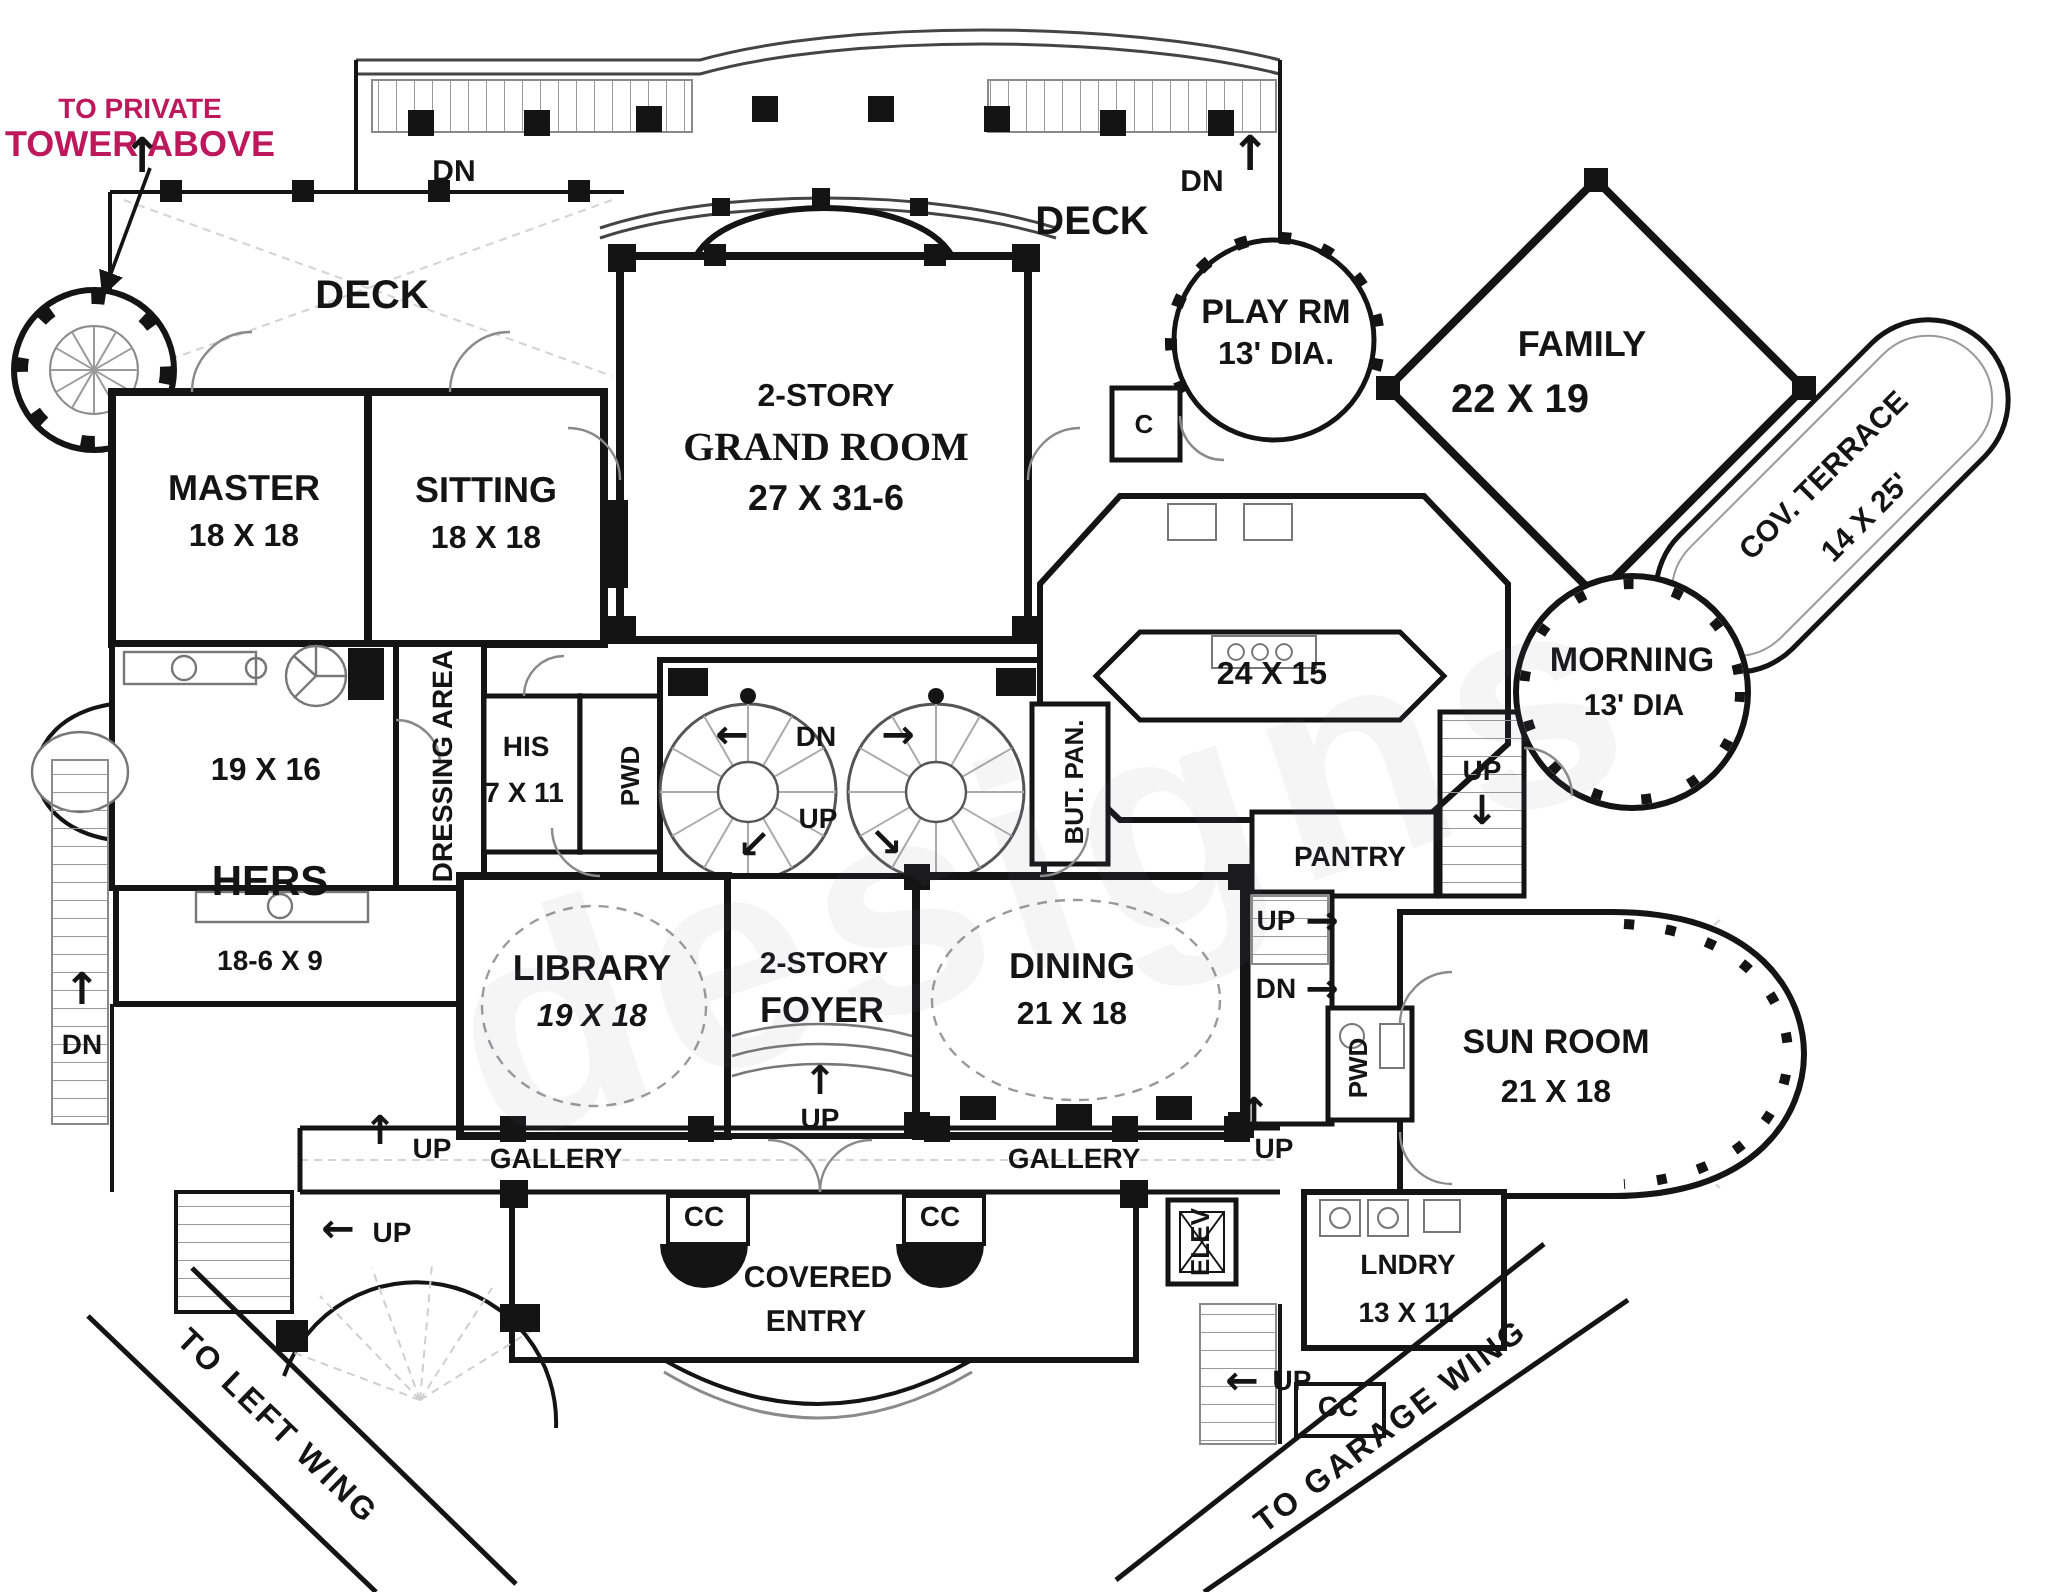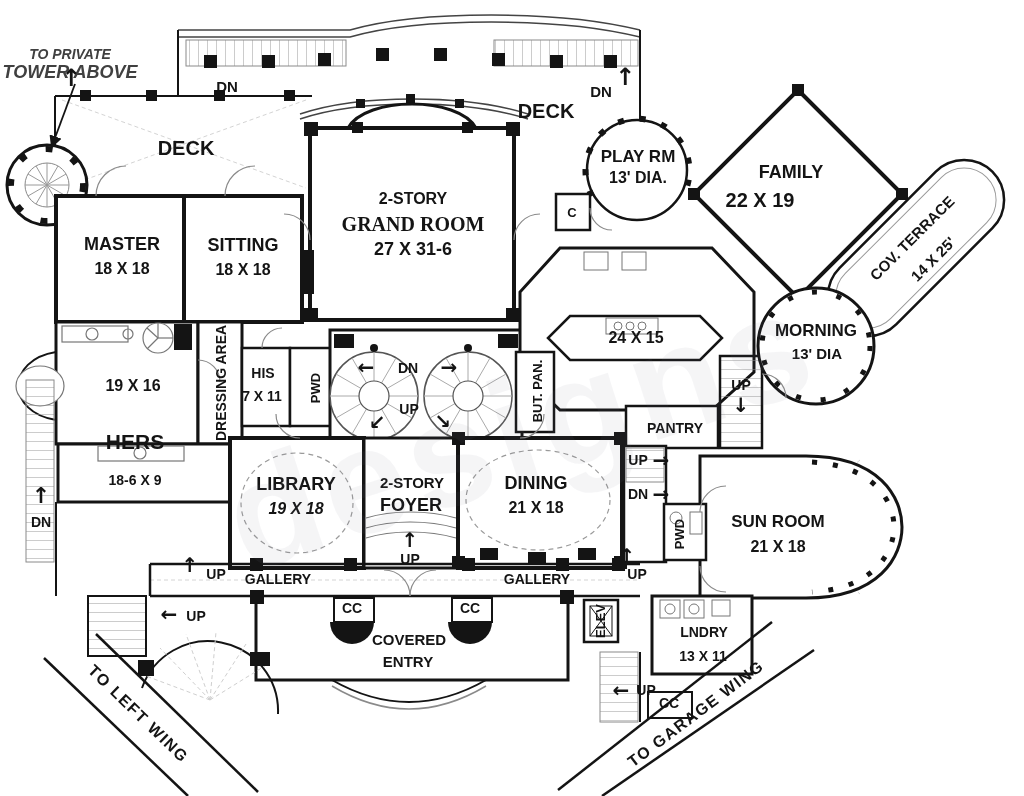--- a/index.html
+++ b/index.html
@@ -2,21 +2,21 @@
 <html><head>
 <meta charset="utf-8">
 <style>
   html,body{margin:0;padding:0;background:#fff;}
   #plan{position:relative;width:1024px;height:796px;background:#fff;overflow:hidden;
         font-family:"Liberation Sans",sans-serif;}
   #drawing{position:absolute;left:0;top:0;}
   #labels{position:absolute;left:0;top:0;width:100%;height:100%;}
   .lbl{position:absolute;font-weight:700;color:#141414;white-space:nowrap;line-height:1;
        transform-origin:center;}
-  .note{color:#404040;font-style:italic;}
+  .note{color:#be185d;}
   .wing{letter-spacing:1.5px;}
   .arrow{font-family:"DejaVu Sans",sans-serif;font-weight:700;color:#141414;}
   .watermark{color:#7d7d90;opacity:0.07;font-weight:700;letter-spacing:6px;}
 </style>
 </head>
 <body>
 
 <div id="plan">
 
 <svg id="drawing" width="1024" height="796" viewBox="0 0 1024 796" fill="none" stroke-linecap="butt">

